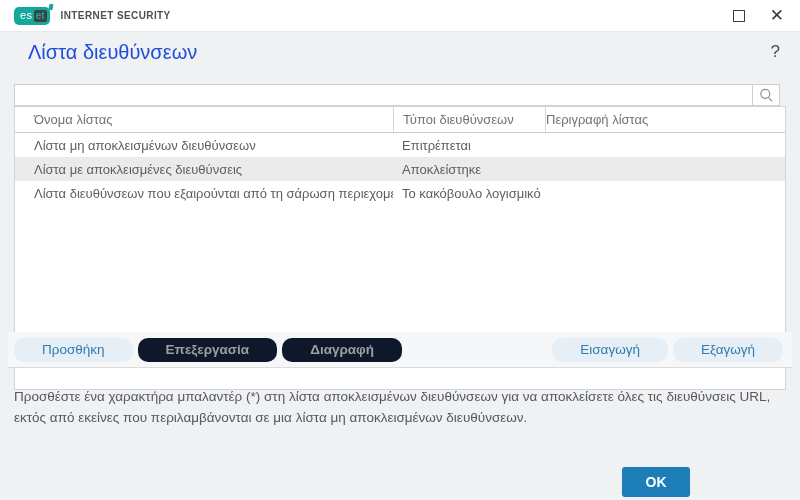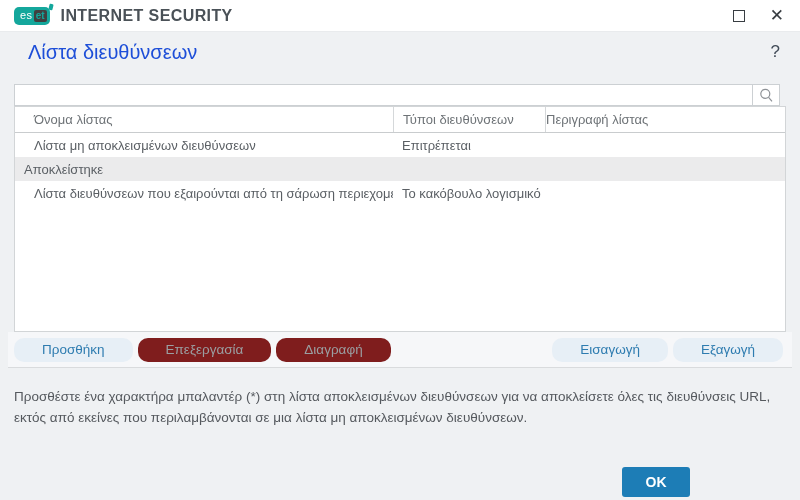--- a/index.html
+++ b/index.html
@@ -15,40 +15,40 @@
   
   .topbar {
     position: absolute; top: 0; left: 0; width: 800px; height: 32px;
     background: #ffffff; border-bottom: 1px solid #e9ebed;
     display: flex; align-items: center; padding: 0 16px 0 14px;
   }
   .eset-logo { display: inline-flex; align-items: center; background: #14a79c; border-radius: 5px; padding: 3px 3px 3px 6px; position: relative; }
   .eset-es { color: #ffffff; font-weight: 400; font-size: 11px; line-height: 11px; letter-spacing: .5px; }
   .eset-box { background: #404040; color: #14a79c; font-weight: 700; font-size: 10px; line-height: 10px; border-radius: 2px; padding: 1px 2px; margin-left: 1px; }
   .eset-reg { position: absolute; top: -3px; right: -3px; width: 4px; height: 6px; background: #14a79c; border-radius: 1px; transform: rotate(14deg); }
-  .product-name { margin-left: 11px; font-size: 16px; font-weight: 700; color: #4a5157; letter-spacing: .4px; }
+  .product-name { margin-left: 11px; font-size: 10px; font-weight: 700; color: #4a5157; letter-spacing: .4px; }
   .win-controls { margin-left: auto; display: flex; align-items: center; gap: 25px; }
   .max-icon { width: 12px; height: 12px; border: 1.5px solid #383d42; display: inline-block; cursor: pointer; }
   .close-icon { font-size: 17px; color: #383d42; line-height: 1; cursor: pointer; }
 
   
   .page-title { position: absolute; left: 28px; top: 41px; font-size: 20px; font-weight: 400; color: #1d4ed8; }
   .help-icon { position: absolute; right: 20px; top: 42px; font-size: 17px; color: #424c58; cursor: pointer; }
 
   
   .searchbar {
     position: absolute; left: 14px; top: 84px; width: 766px; height: 22px;
     background: #ffffff; border: 1px solid #ccd0d3; display: flex;
   }
   .search-input { flex: 1; border: none; outline: none; padding: 0 8px; font-size: 13px; color: #444a4f; font-family: inherit; background: transparent; }
   .search-btn { width: 27px; border-left: 1px solid #ccd0d3; display: flex; align-items: center; justify-content: center; cursor: pointer; background: #ffffff; }
 
   
   .table {
-    position: absolute; left: 14px; top: 106px; width: 772px; height: 226px;
+    position: absolute; left: 14px; top: 106px; width: 772px; height: 284px;
     background: #ffffff; border: 1px solid #d2d5d7; overflow: hidden;
   }
   .thead { display: flex; height: 26px; border-bottom: 1px solid #c9ccce; color: #6e7377; font-size: 13px; }
   .th { display: flex; align-items: center; height: 100%; cursor: pointer; }
   .c0 { width: 378px; padding-left: 19px; }
   .c1 { width: 152px; padding-left: 9px; }
   .c2 { flex: 1; }
   .th.c1, .th.c2 { border-left: 1px solid #d5d8da; }
   .trow { display: flex; height: 24px; align-items: center; font-size: 13px; color: #5a5f64; }
   .trow.selected { background: #ebebec; }
@@ -60,21 +60,21 @@
     background: #f6f7f9; border-bottom: 1px solid #d9dbdd;
     display: flex; align-items: center; padding: 0 9px 0 6px;
   }
   .left-group, .right-group { display: flex; gap: 5px; }
   .right-group { margin-left: auto; }
   .btn {
     height: 24px; padding: 0 28px; font-size: 13.5px; border: none; border-radius: 10px;
     display: inline-flex; align-items: center; font-family: inherit; cursor: pointer;
   }
   .btn-blue-light { background: #e7eff6; color: #2e7cb0; }
-  .btn-disabled { background: #7f1d1d; color: #9b9fa2; cursor: default; }
+  .btn-disabled { background: #0f172a; color: #9b9fa2; cursor: default; font-weight: bold; }
 
   
   .note { position: absolute; left: 14px; top: 386px; width: 772px; font-size: 13.5px; line-height: 21px; color: #55595e; }
 
   
   .ok-btn {
     position: absolute; left: 622px; top: 467px; width: 68px; height: 30px;
     background: #1d7db6; color: #ffffff; font-size: 14px; font-weight: 700;
     border: none; border-radius: 3px; font-family: inherit; cursor: pointer;
   }
@@ -121,20 +121,21 @@
       <div class="th c1">Τύποι διευθύνσεων</div>
       <div class="th c2">Περιγραφή λίστας</div>
     </div>
     <div class="tbody">
         <div class="trow">
           <div class="tcell c0">Λίστα μη αποκλεισμένων διευθύνσεων</div>
           <div class="tcell c1">Επιτρέπεται</div>
           <div class="tcell c2"></div>
         </div>
         <div class="trow selected">
+          <div class="tcell c0">Λίστα με αποκλεισμένες διευθύνσεις</div>
           <div class="tcell c1">Αποκλείστηκε</div>
           <div class="tcell c2"></div>
         </div>
         <div class="trow">
           <div class="tcell c0">Λίστα διευθύνσεων που εξαιρούνται από τη σάρωση περιεχομέ...</div>
           <div class="tcell c1">Το κακόβουλο λογισμικό ...</div>
           <div class="tcell c2"></div>
         </div>
       </div>
   </div>

